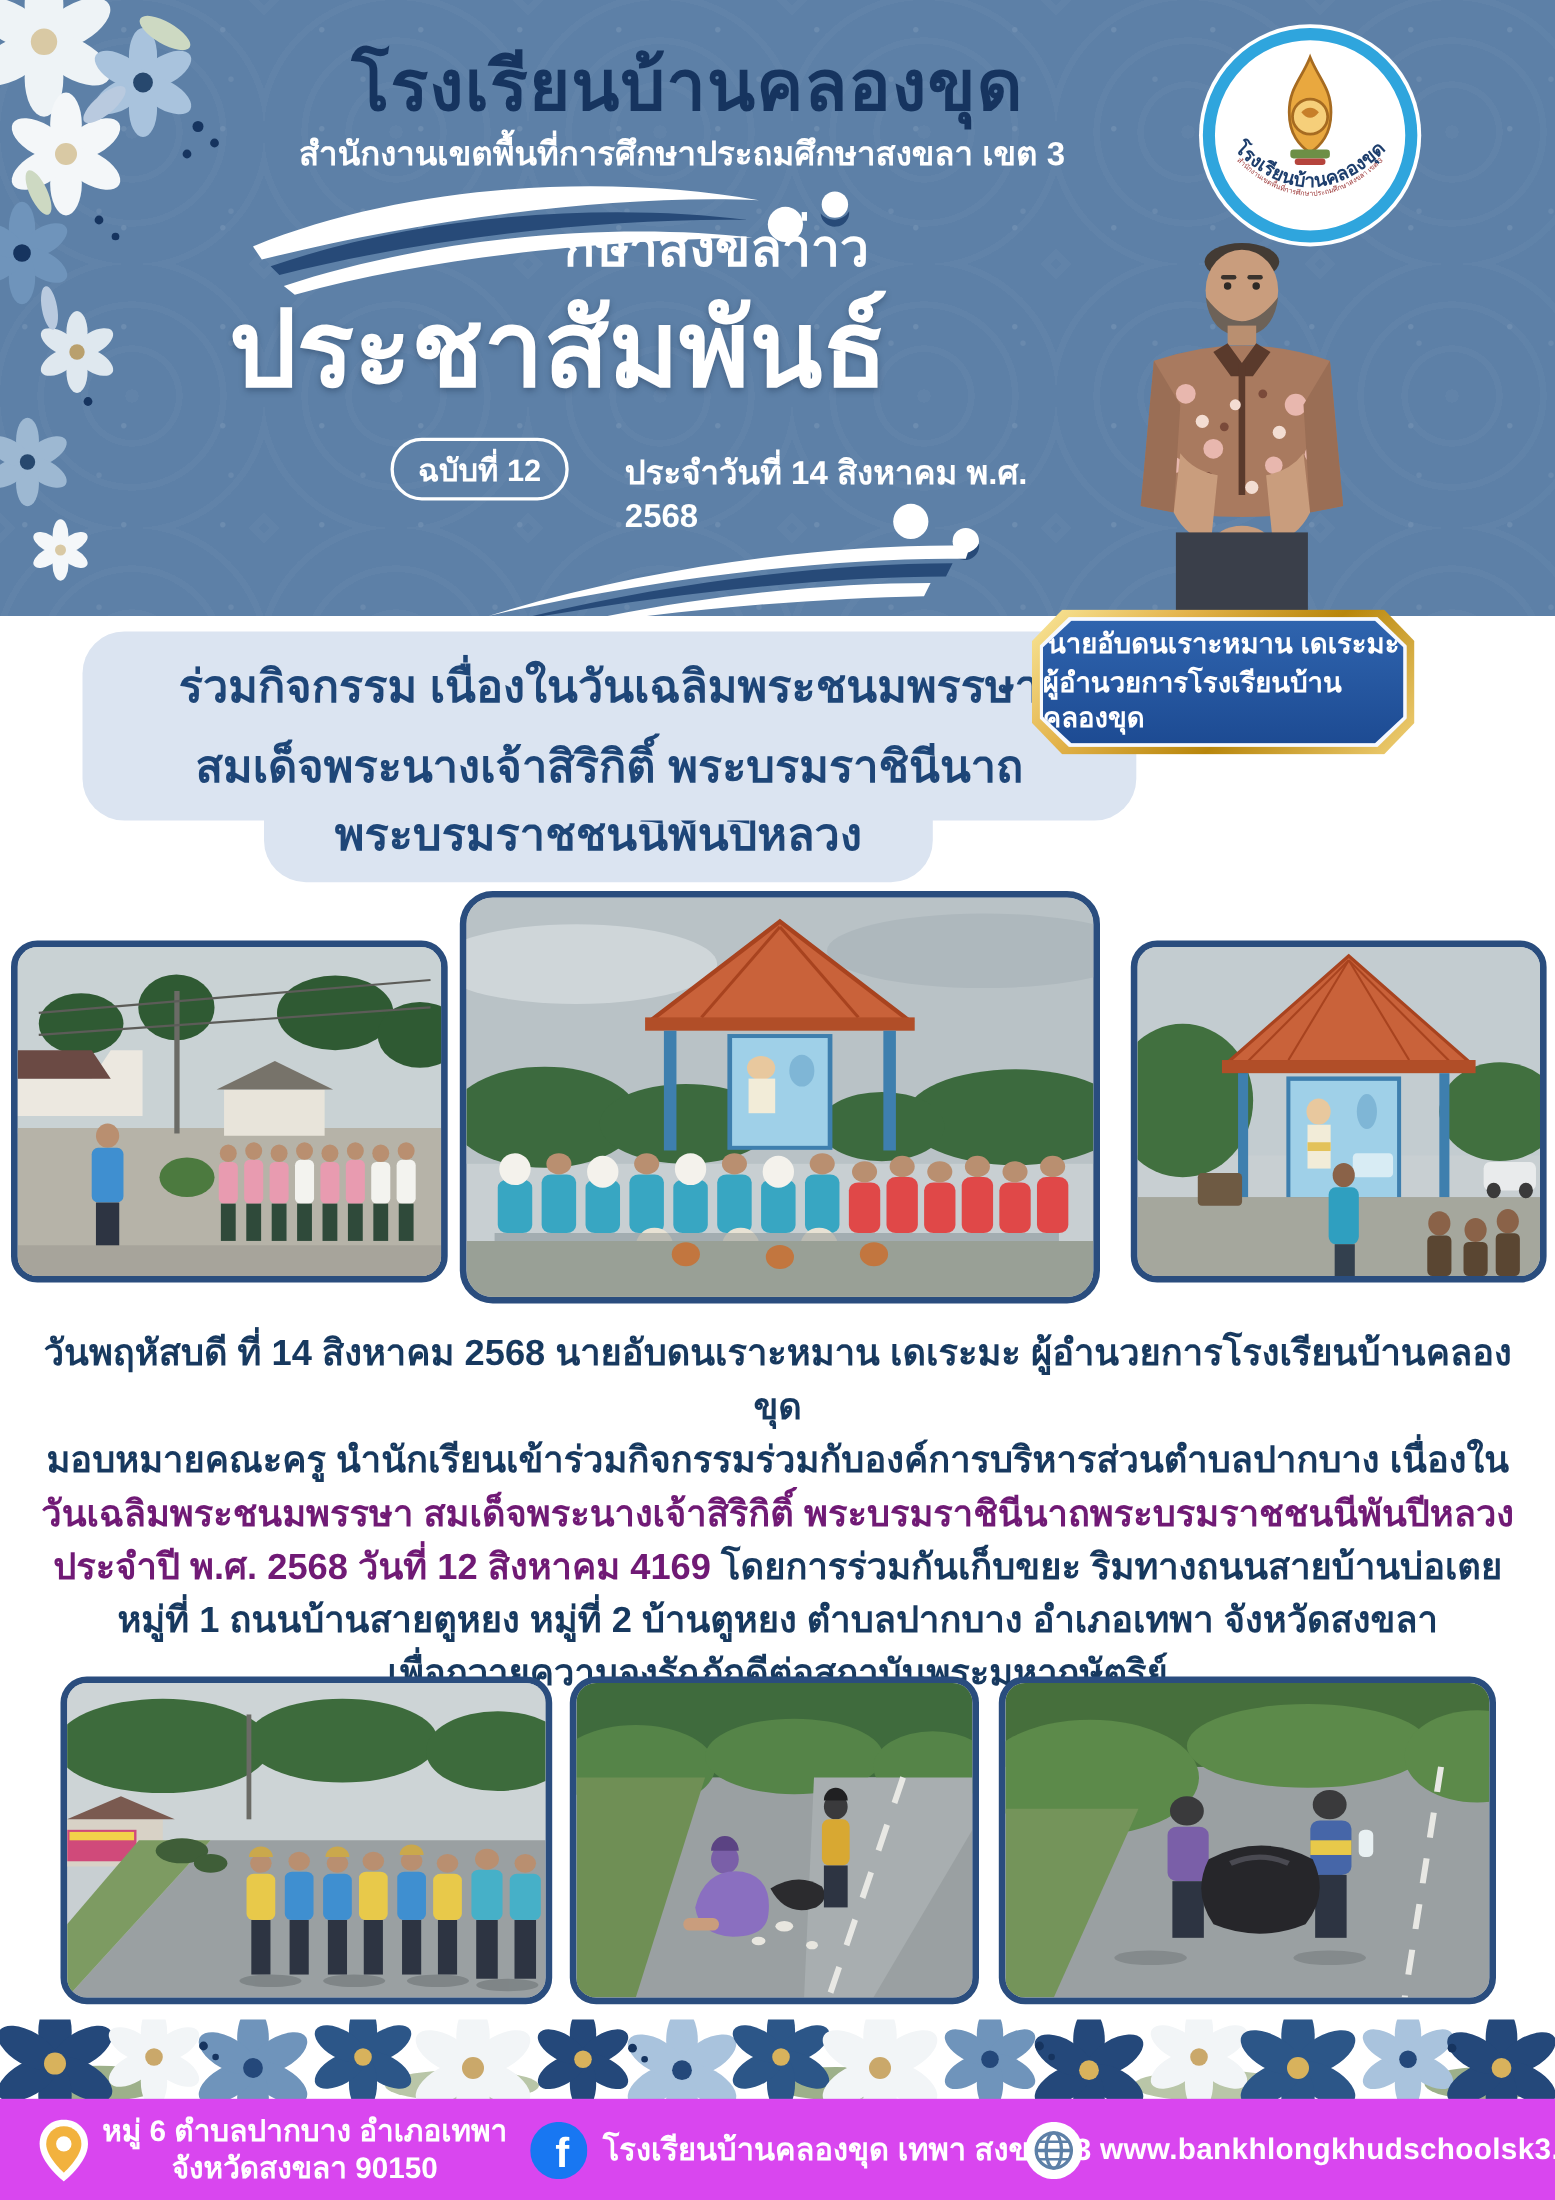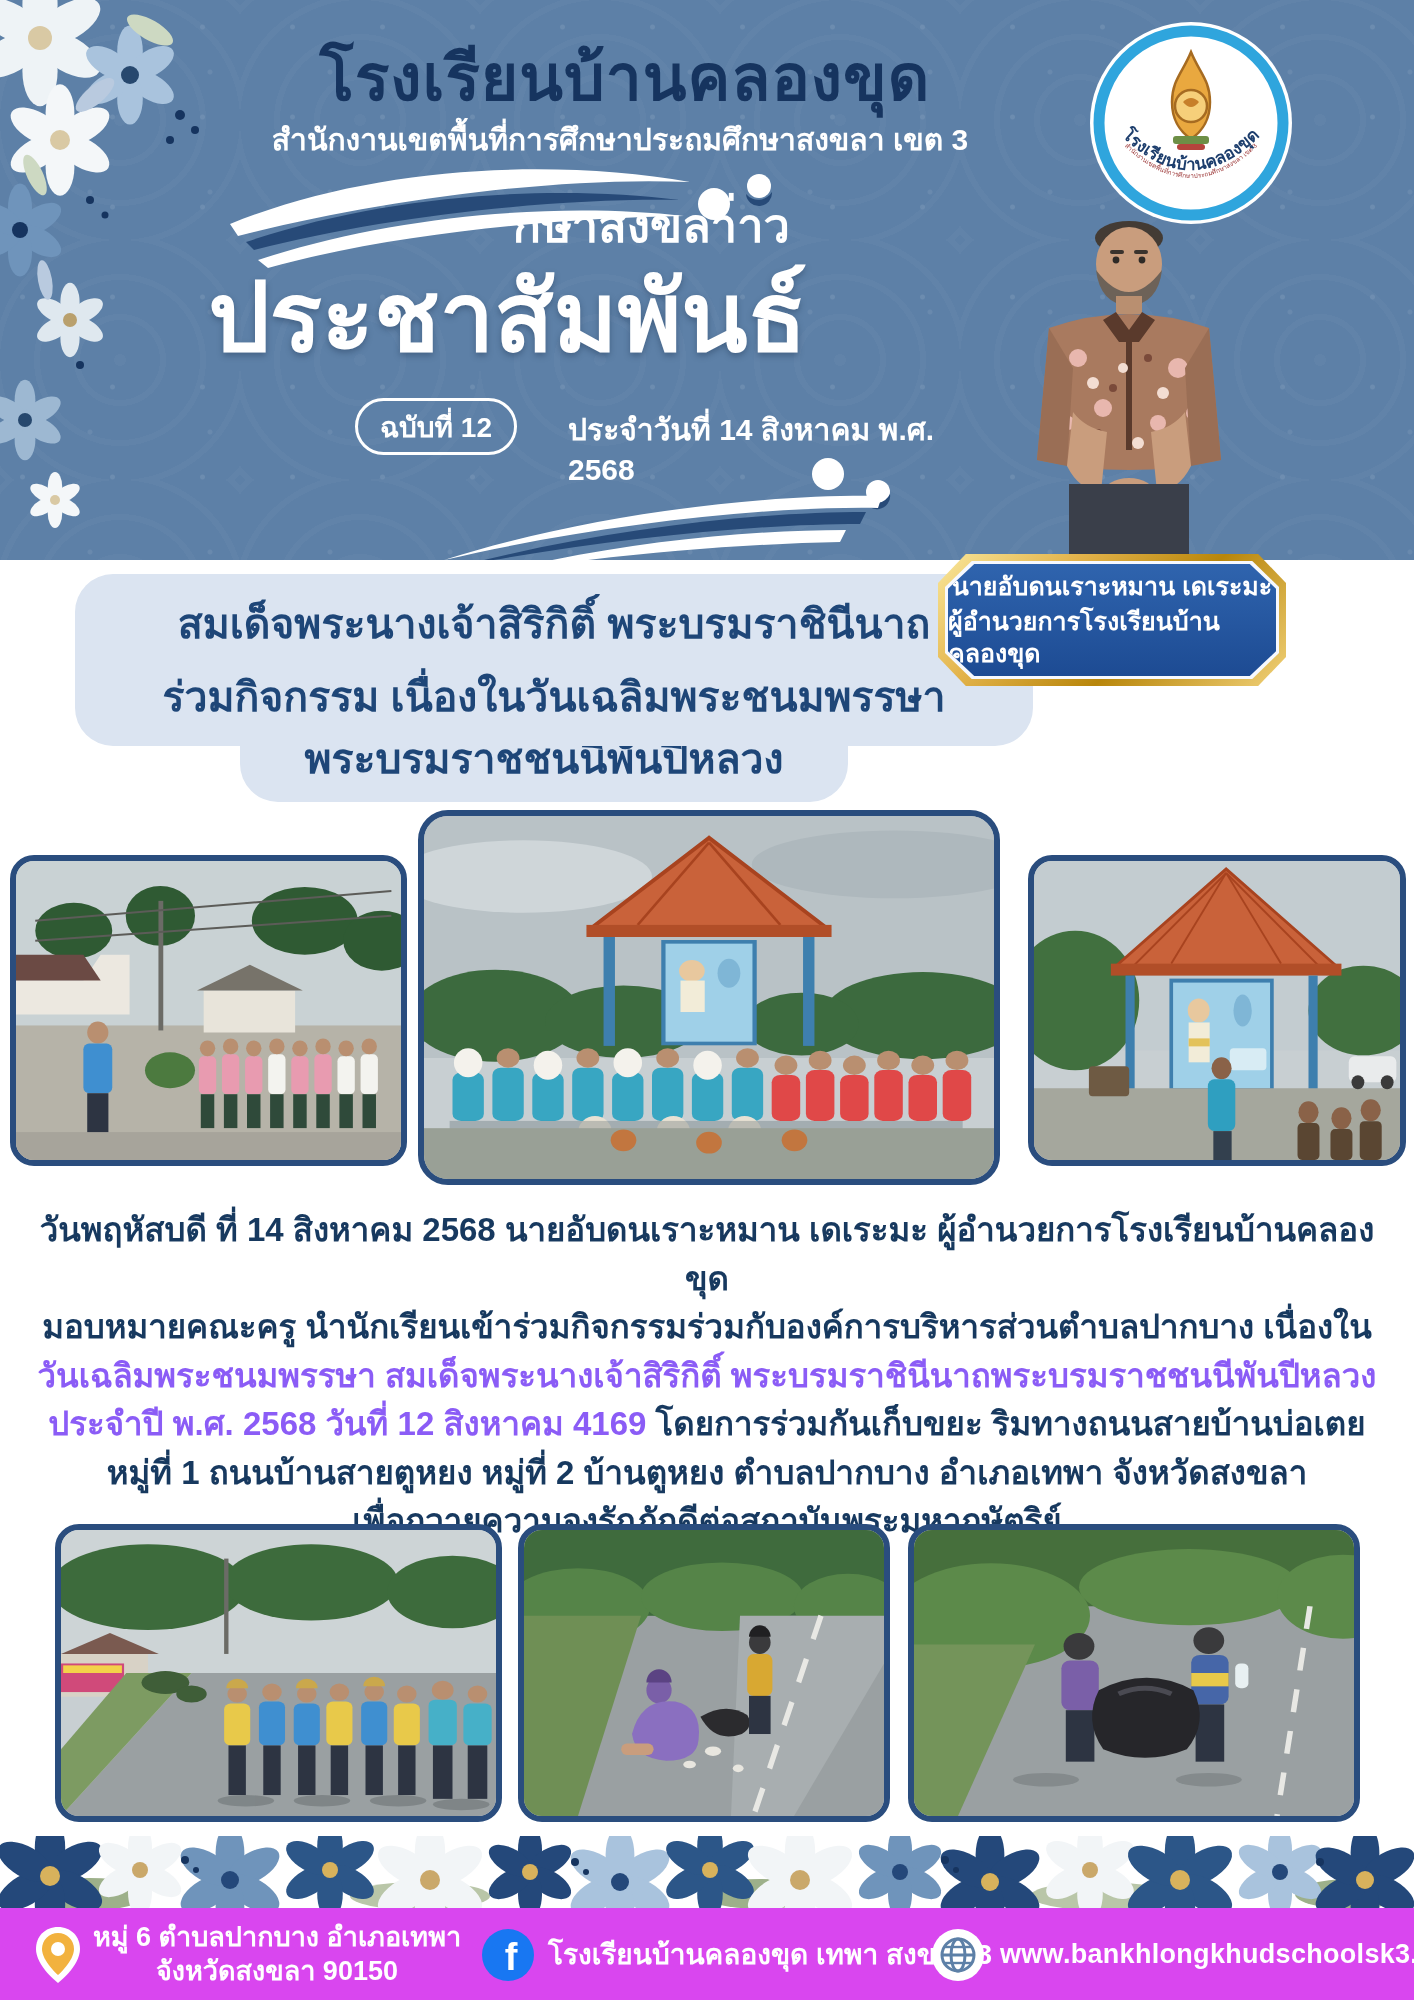--- a/index.html
+++ b/index.html
@@ -61,21 +61,21 @@
   .p1{left:10px;top:855px;width:397px;height:311px;}
   .p2{left:418px;top:810px;width:582px;height:375px;border-radius:30px;}
   .p3{left:1028px;top:855px;width:378px;height:311px;}
   .p4{left:55px;top:1524px;width:447px;height:298px;}
   .p5{left:518px;top:1524px;width:372px;height:298px;}
   .p6{left:908px;top:1524px;width:452px;height:298px;}
 
   
   .body-text{position:absolute;left:30px;top:1206px;width:1354px;text-align:center;
     font-size:33px;font-weight:700;color:#17395f;line-height:48.5px;}
-  .body-text .hl{color:#8b5cf6;}
+  .body-text .hl{color:#701a75;}
 
   
   .floral-strip{position:absolute;left:0;top:1836px;width:1414px;height:76px;}
   .footer{position:absolute;left:0;top:1908px;width:1414px;height:92px;background:#d946ef;}
   .footer .item{position:absolute;top:0;height:92px;display:flex;align-items:center;color:#fff;}
   .addr{left:92px;width:370px;flex-direction:column;justify-content:center;text-align:center;
     font-size:27px;font-weight:700;line-height:34px;}
   .fbtxt{left:548px;font-size:28px;font-weight:700;}
   .webtxt{left:1000px;font-size:27px;font-weight:700;letter-spacing:.3px;}
   .pin-ic{position:absolute;left:34px;top:18px;width:48px;height:58px;}
@@ -221,22 +221,22 @@
     <div class="navy">
       <div>นายอับดนเราะหมาน เดเระมะ</div>
       <div>ผู้อำนวยการโรงเรียนบ้านคลองขุด</div>
     </div>
   </div>
 
   <div class="headline-sub">
     <div>พระบรมราชชนนีพันปีหลวง</div>
   </div>
   <div class="headline-main">
+    <div>ร่วมกิจกรรม เนื่องในวันเฉลิมพระชนมพรรษา</div>
     <div>สมเด็จพระนางเจ้าสิริกิติ์ พระบรมราชินีนาถ</div>
-    <div>ร่วมกิจกรรม เนื่องในวันเฉลิมพระชนมพรรษา</div>
   </div>
 
   <div class="photo p1">
     <svg viewBox="0 0 400 300" preserveAspectRatio="none">
       <rect width="400" height="170" fill="#c9d2d4"></rect>
       <rect y="165" width="400" height="135" fill="#b6b3a8"></rect>
       <g fill="#2f5a33">
           <ellipse cx="60" cy="70" rx="40" ry="28"></ellipse>
           <ellipse cx="150" cy="55" rx="36" ry="30"></ellipse>
           <ellipse cx="300" cy="60" rx="55" ry="34"></ellipse>

